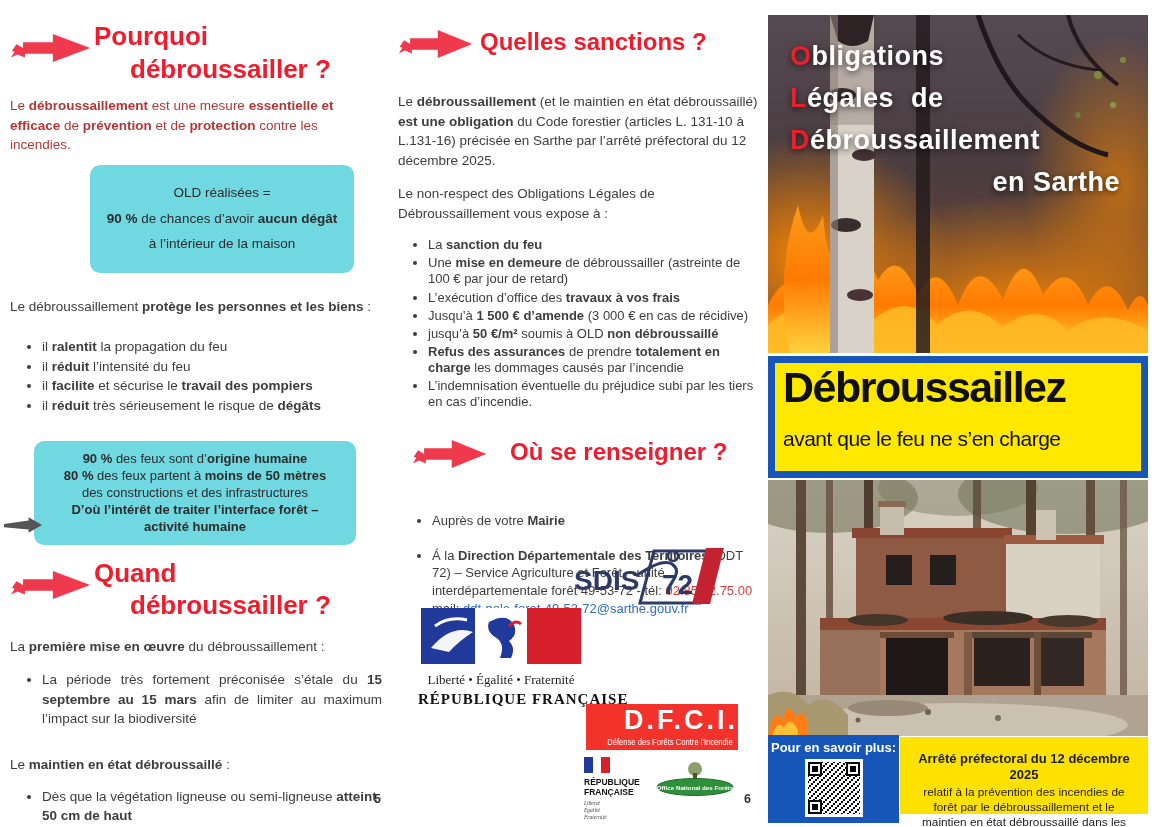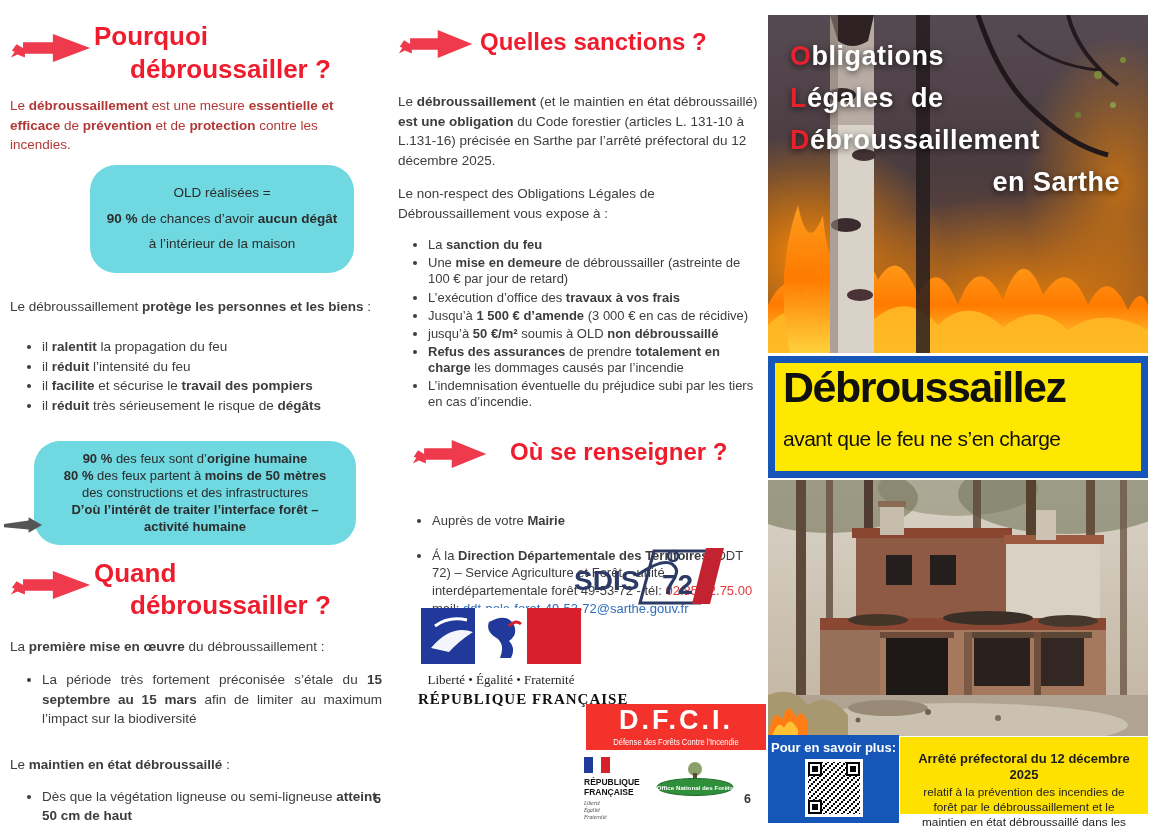--- a/index.html
+++ b/index.html
@@ -20,21 +20,21 @@
   .sec-head .arrow{position:absolute;left:0;top:12px;width:82px;height:32px}
   .sec-head .t1{margin-left:84px;font-size:26px;font-weight:800;color:#ee1c2d;line-height:1.25}
   .sec-head .t2{margin-left:120px;font-size:26px;font-weight:800;color:#ee1c2d;line-height:1.3}
   .sec-head-mid{position:relative;min-height:52px}
   .sec-head-mid .arrow{position:absolute;left:0;top:6px;width:76px;height:32px}
   .sec-head-mid .t1{margin-left:82px;font-size:24px;font-weight:800;color:#ee1c2d;padding-top:6px}
   .sec-head-mid.shift .arrow{left:14px}
   .sec-head-mid.shift .t1{margin-left:112px}
   
   .intro{margin-top:6px;font-size:13.5px;line-height:1.45;color:#b23737}
-  .cyan-box{background:#6fd8e1;border-radius:26px;text-align:center;font-size:13.5px;line-height:1.4;color:#2c2c2c}
+  .cyan-box{background:#6fd8e1;border-radius:10px;text-align:center;font-size:13.5px;line-height:1.4;color:#2c2c2c}
   .box1{margin:10px 0 0 80px;width:240px;padding:12px 12px}
   .box1 .bx-line{margin:7px 0}
   .box2{margin:26px 0 0 24px;width:322px;padding:9px 14px;box-sizing:border-box;font-size:13px;line-height:1.32}
   .para{margin-top:24px;font-size:13.5px;line-height:1.45}
   ul.blist{margin:22px 0 0 0;padding-left:32px;font-size:13.5px;line-height:1.24}
   ul.blist li{margin:3px 0}
   .cont-line{margin-left:32px;font-size:13.5px;line-height:1.2;margin-top:1px}
   .gray-arrow{position:absolute;left:-6px;width:38px;height:16px}
   .box2wrap{position:relative}
   ul.blist-justify li{text-align:justify}
@@ -42,21 +42,21 @@
   .mid-para{margin-top:13px;font-size:13.5px;line-height:1.46}
   ul.mlist{margin:12px 0 0 0;padding-left:30px;font-size:13px;line-height:1.24}
   ul.mlist li{margin:2px 0}
   ul.ilist{margin:28px 0 0 0;padding-left:34px;font-size:13px;line-height:1.35}
   ul.ilist li{margin:0 0 17px 0}
   
   .logo-sdis{position:absolute;left:176px;top:522px;width:152px;height:64px}
   .logo-rf{position:absolute;left:20px;top:586px;width:166px;text-align:center}
   .rf-motto{font-family:"Liberation Serif","DejaVu Serif",serif;font-size:13px;color:#222;margin-top:4px;white-space:nowrap}
   .rf-name{font-family:"Liberation Serif","DejaVu Serif",serif;font-size:15px;font-weight:700;letter-spacing:1px;color:#111;margin-top:3px;white-space:nowrap}
-  .logo-dfci{position:absolute;left:188px;top:682px;width:180px;background:#f2322b;color:#fff;text-align:center;padding:2px 0 3px 0}
+  .logo-dfci{position:absolute;left:188px;top:682px;width:152px;background:#f2322b;color:#fff;text-align:right;padding:2px 0 3px 0}
   .dfci-acro{font-size:27px;font-weight:800;letter-spacing:3px;line-height:1.1}
   .dfci-cap{font-size:8.2px;white-space:nowrap;transform:scaleX(.93);transform-origin:center;margin-top:2px}
   .logo-rf-small{position:absolute;left:186px;top:735px;width:70px}
   .rfs-name{font-size:8.5px;font-weight:700;color:#111;line-height:1.15;margin-top:1px}
   .rfs-motto{font-family:"Liberation Serif","DejaVu Serif",serif;font-style:italic;font-size:5.5px;color:#444;line-height:1.3;margin-top:2px}
   .logo-onf{position:absolute;left:258px;top:738px;width:78px}
   .pagenum{position:absolute;font-size:12.5px;font-weight:700;color:#333}
   
   .fire{position:absolute;left:768px;top:15px;width:380px;height:338px;overflow:hidden}
   .fire svg{position:absolute;inset:0}

